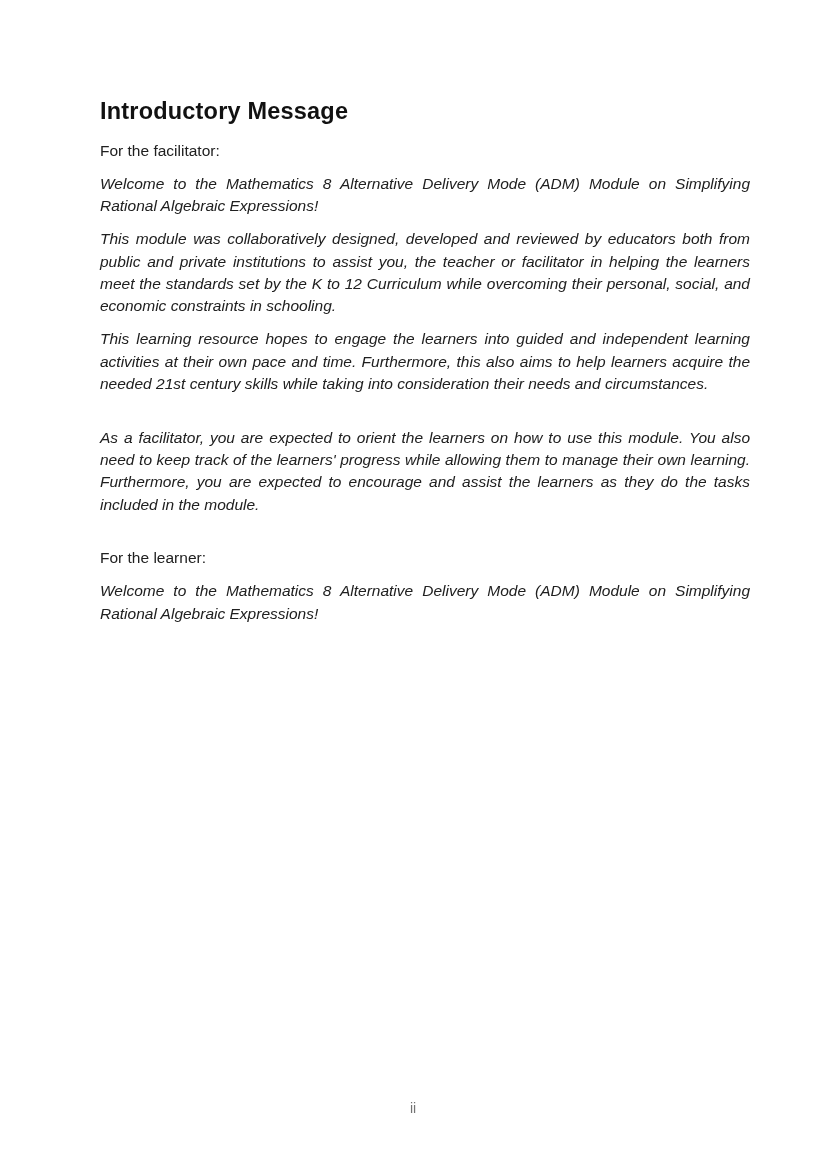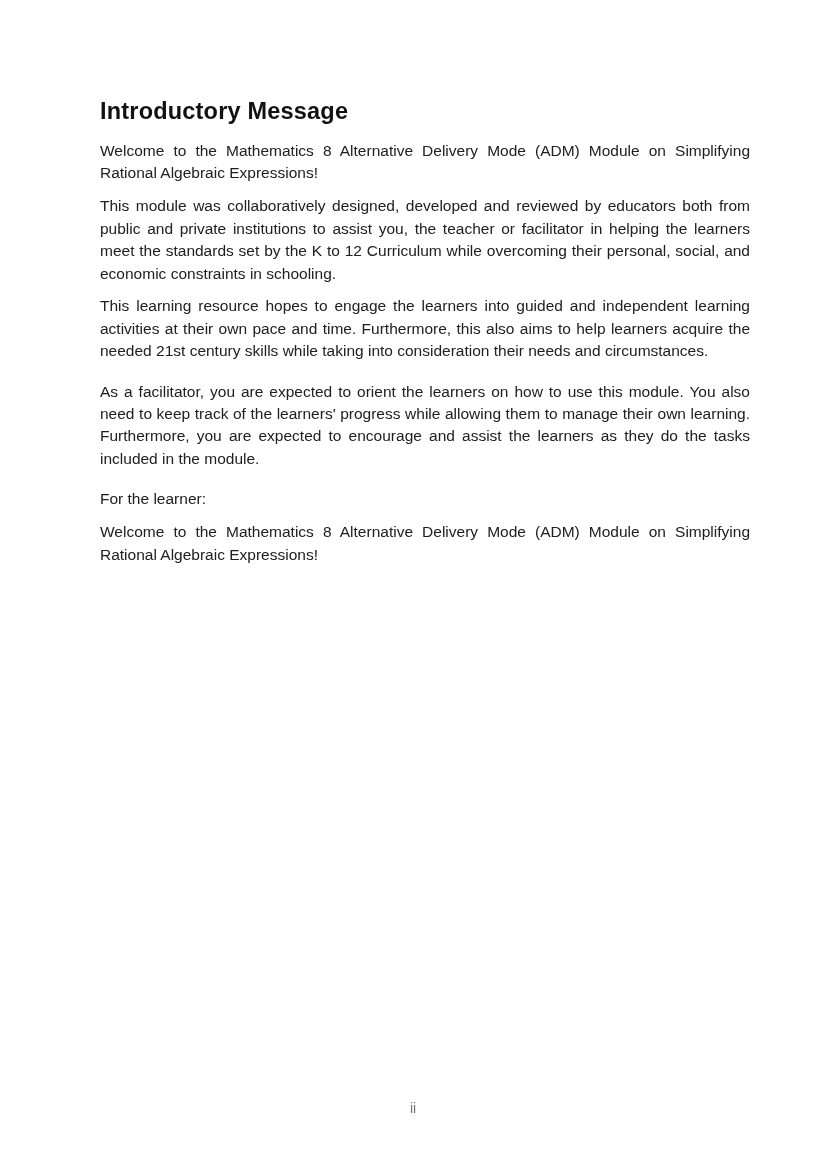--- a/index.html
+++ b/index.html
@@ -32,23 +32,24 @@
     letter-spacing: 0.2px;
   }
   .content p {
     font-size: 15.5px;
     line-height: 22.4px;
     margin: 0 0 10.5px 0;
     color: #202020;
   }
   .content p.justify {
     text-align: justify;
+    font-style: italic;
   }
   .content p.after-blank {
-    margin-top: 18px;
+    margin-top: 31px;
   }
   .footer-pageno {
     position: absolute;
     top: 1100px;
     left: 0;
     width: 826px;
     text-align: center;
     font-size: 14px;
     line-height: 16px;
     color: #737373;
@@ -65,20 +66,21 @@
     letter-spacing: 0.5px;
   }
 </style>
 </head>
 <body>
 
 <div class="page">
   <div class="content">
     <h1 class="doc-title">Introductory Message</h1>
 
+    <p>For the facilitator:</p>
 
     <p class="justify">Welcome to the Mathematics 8 Alternative Delivery Mode (ADM) Module on Simplifying Rational Algebraic Expressions!</p>
 
     <p class="justify">This module was collaboratively designed, developed and reviewed by educators both from public and private institutions to assist you, the teacher or facilitator in helping the learners meet the standards set by the K to 12 Curriculum while overcoming their personal, social, and economic constraints in schooling.</p>
 
     <p class="justify">This learning resource hopes to engage the learners into guided and independent learning activities at their own pace and time. Furthermore, this also aims to help learners acquire the needed 21st century skills while taking into consideration their needs and circumstances.</p>
 
     <p class="justify after-blank">As a facilitator, you are expected to orient the learners on how to use this module. You also need to keep track of the learners' progress while allowing them to manage their own learning. Furthermore, you are expected to encourage and assist the learners as they do the tasks included in the module.</p>
 
     <p class="after-blank">For the learner:</p>

